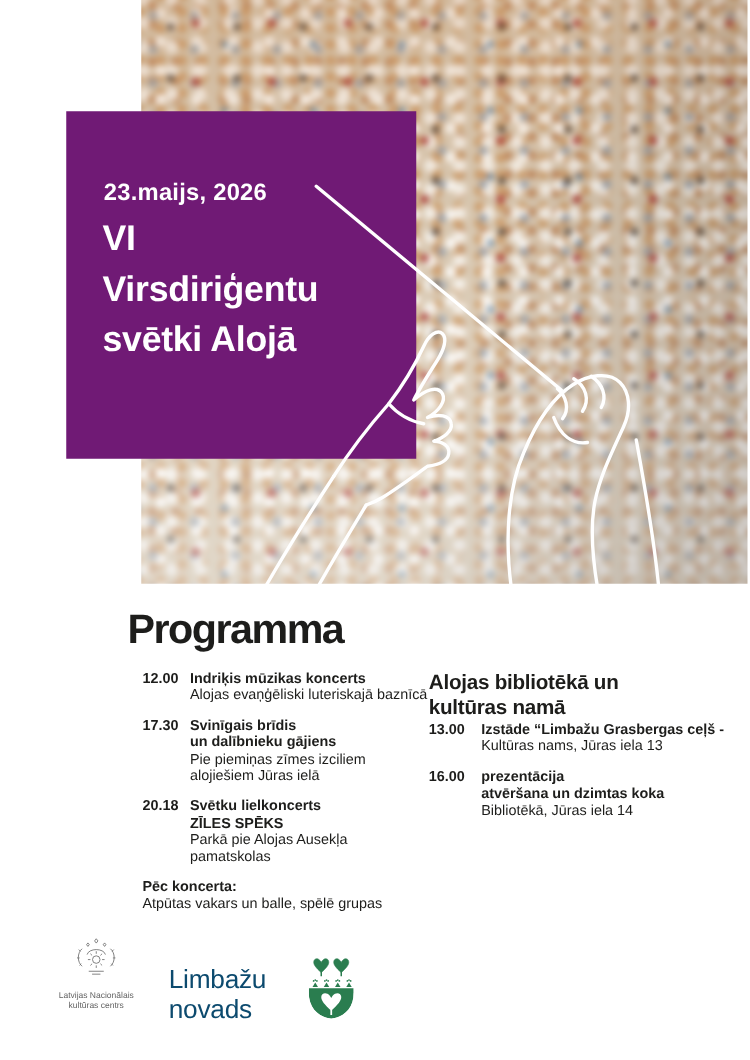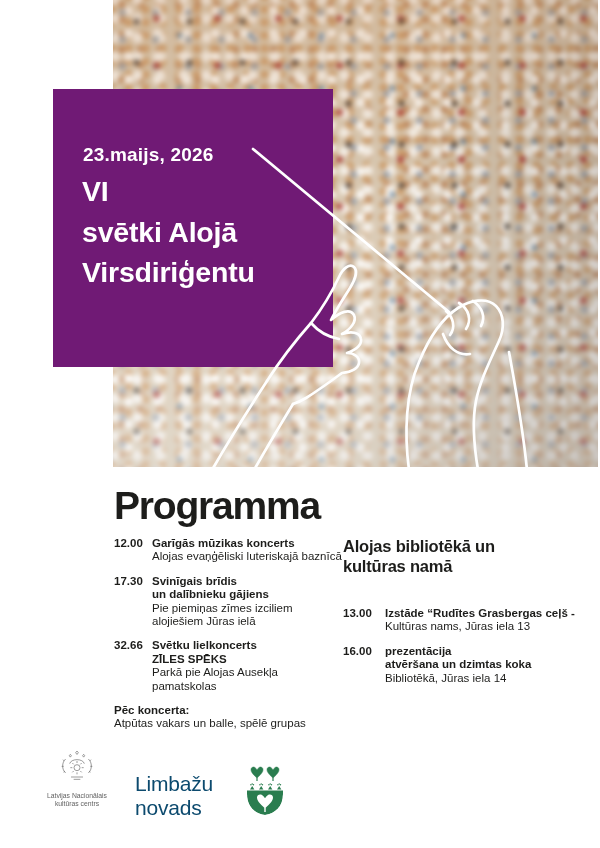--- a/index.html
+++ b/index.html
@@ -30,51 +30,51 @@
       0 0,0 0,7px 11px,23px 5px,41px 19px,3px 9px,0 0,11px 9px,0 0,9px 7px;
     filter:blur(2.4px) saturate(1.05);
   }
   
   .red-box{position:absolute;left:53px;top:89px;width:280px;height:278px;background:#701a75;z-index:3;color:#fff;}
   .hero-date{position:absolute;left:30px;top:55px;font-size:19px;font-weight:700;letter-spacing:.2px;}
   .hero-title{position:absolute;left:29px;top:82px;font-size:28.5px;font-weight:700;line-height:40.5px;letter-spacing:-.2px;}
   
   .hands{position:absolute;left:0;top:0;z-index:5;pointer-events:none;}
   
-  .prog-h{position:absolute;left:114px;top:484px;font-size:39px;font-weight:700;letter-spacing:-1.2px;z-index:2;}
+  .prog-h{position:absolute;left:102px;top:484px;font-size:33px;font-weight:700;letter-spacing:-1.2px;z-index:2;}
   .col{position:absolute;top:537px;font-size:11.5px;line-height:13.4px;z-index:2;}
   .col-left{left:114px;width:235px;}
   .col-right{left:343px;width:248px;}
   .event{display:flex;margin-bottom:11px;}
   .event .time{flex:none;font-weight:700;}
   .col-left .time{width:38px;}
   .col-right .time{width:42px;}
   .b{font-weight:700;}
   .n{font-weight:400;}
   .after{margin-top:4px;line-height:12.6px;}
-  .rhead{font-size:16.5px;font-weight:700;line-height:19.5px;margin-bottom:31px;letter-spacing:-.2px;}
+  .rhead{font-size:16.5px;font-weight:700;line-height:19.5px;margin-bottom:2px;letter-spacing:-.2px;}
   
   .lnkc{position:absolute;left:44px;top:744px;width:66px;text-align:center;z-index:2;}
   .lnkc .caption{font-size:6.8px;line-height:7.6px;color:#636363;margin-top:2px;}
   .limbazi{position:absolute;left:135px;top:772px;font-size:21px;line-height:24px;color:#0c4a6e;letter-spacing:-.2px;z-index:2;}
   .arms{position:absolute;left:246px;top:764px;z-index:2;}
 </style>
 </head>
 <body>
 
 <div class="photo">
   <div class="crowd"></div>
 </div>
 
 <div class="red-box">
   <div class="hero-date">23.maijs, 2026</div>
   <div class="hero-title">
     <div>VI</div>
+    <div>Virsdiriģentu</div>
     <div>svētki Alojā</div>
-    <div>Virsdiriģentu</div>
   </div>
 </div>
 
 <svg class="hands" width="600" height="848" viewBox="0 0 600 848">
   <g fill="none" stroke="#ffffff" stroke-width="2.7" stroke-linecap="round" stroke-linejoin="round">
     <path d="M253,149 L449,312"></path>
     <path d="M409,470 C404,432 406,392 419,362 C429,338 441,319 458,308 C470,300 487,297 496,306 C504,314 505,328 499,341 C489,363 480,381 476,401 C472,421 474,446 478,470"></path>
     <path d="M446,311 C453,317 456,327 450,335"></path>
     <path d="M459,303 C469,309 472,320 466,329"></path>
     <path d="M473,301 C482,307 486,317 481,326"></path>
@@ -86,35 +86,35 @@
     <path d="M311,323 C318,331 328,337 339,339"></path>
   </g>
 </svg>
 
 <div class="prog-h">Programma</div>
 
 <div class="col col-left">
   <div class="event">
     <div class="time">12.00</div>
     <div class="lines">
-      <div class="b">Garīgās mūzikas koncerts</div>
+      <div class="b">Indriķis mūzikas koncerts</div>
       <div class="n">Alojas evaņģēliski luteriskajā baznīcā</div>
     </div>
   </div>
   <div class="event">
     <div class="time">17.30</div>
     <div class="lines">
       <div class="b">Svinīgais brīdis</div>
       <div class="b">un dalībnieku gājiens</div>
       <div class="n">Pie piemiņas zīmes izciliem</div>
       <div class="n">alojiešiem Jūras ielā</div>
     </div>
   </div>
   <div class="event">
-    <div class="time">32.66</div>
+    <div class="time">20.18</div>
     <div class="lines">
       <div class="b">Svētku lielkoncerts</div>
       <div class="b">ZĪLES SPĒKS</div>
       <div class="n">Parkā pie Alojas Ausekļa</div>
       <div class="n">pamatskolas</div>
     </div>
   </div>
   <div class="after">
     <div class="b">Pēc koncerta:</div>
     <div class="n">Atpūtas vakars un balle, spēlē grupas</div>
@@ -122,21 +122,21 @@
 </div>
 
 <div class="col col-right">
   <div class="rhead">
     <div>Alojas bibliotēkā un</div>
     <div>kultūras namā</div>
   </div>
   <div class="event">
     <div class="time">13.00</div>
     <div class="lines">
-      <div class="b">Izstāde “Rudītes Grasbergas ceļš -</div>
+      <div class="b">Izstāde “Limbažu Grasbergas ceļš -</div>
       <div class="n">Kultūras nams, Jūras iela 13</div>
     </div>
   </div>
   <div class="event">
     <div class="time">16.00</div>
     <div class="lines">
       <div class="b">prezentācija</div>
       <div class="b">atvēršana un dzimtas koka</div>
       <div class="n">Bibliotēkā, Jūras iela 14</div>
     </div>

